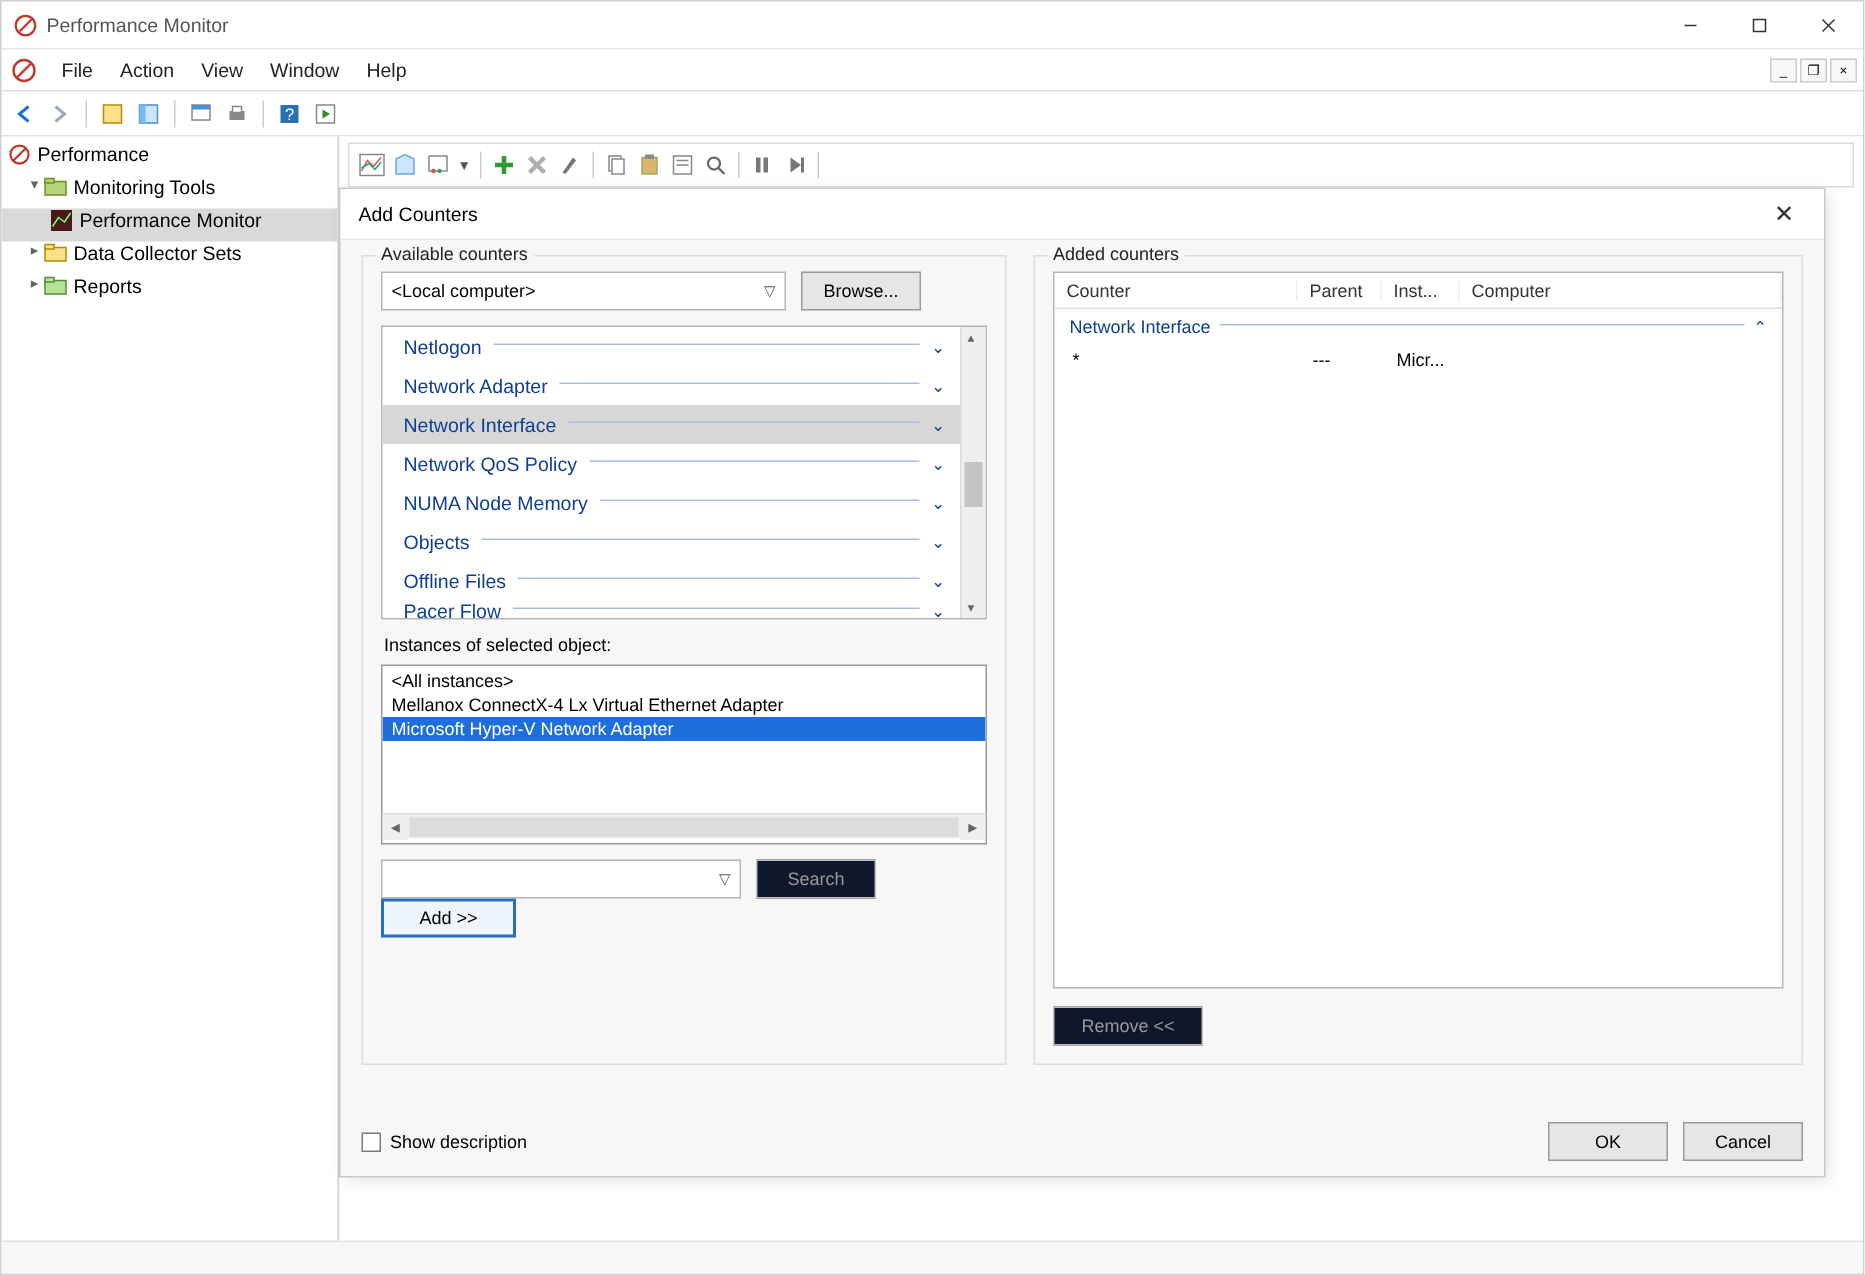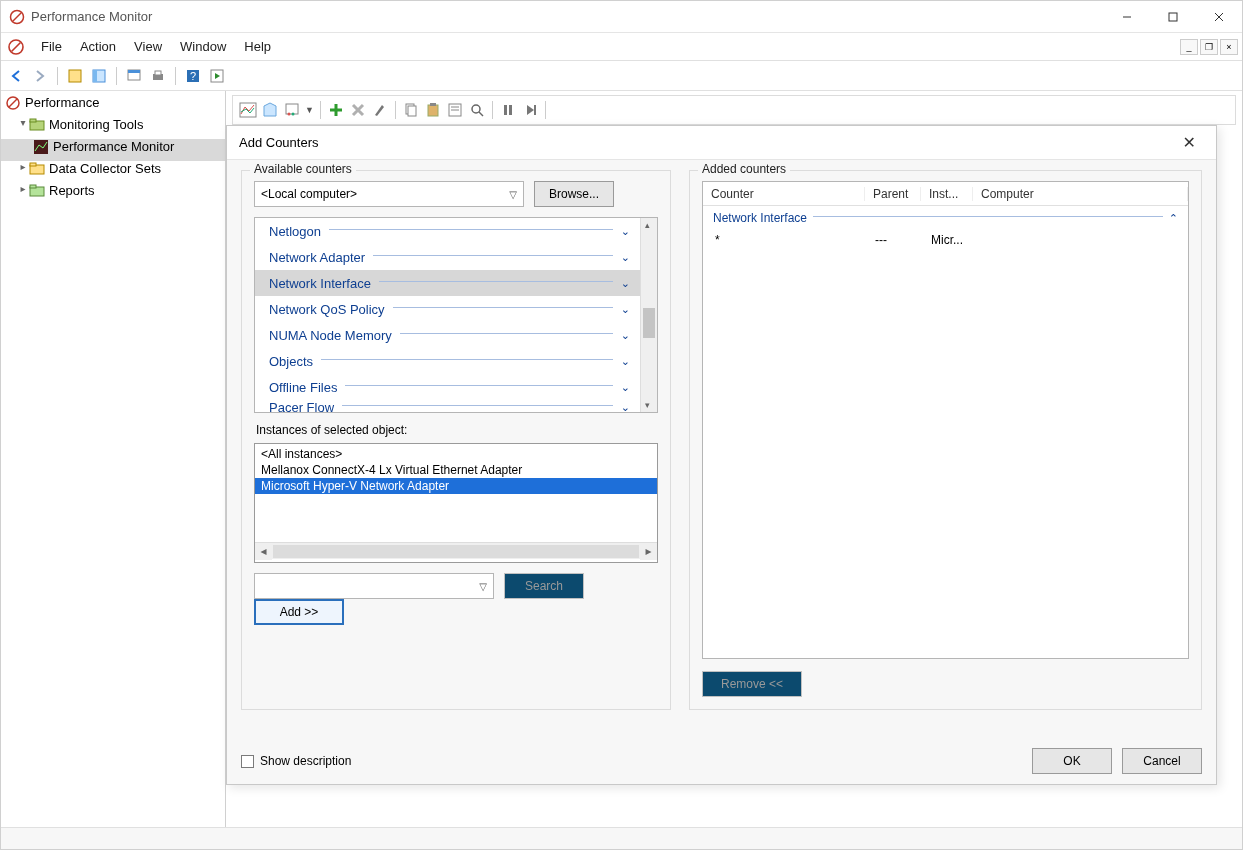--- a/index.html
+++ b/index.html
@@ -38,21 +38,21 @@
   .dlg-close { margin-left:auto; font-size:16px; color:#333; padding:4px 8px; }
   .dlg-body { display:flex; padding:10px 14px 0 14px; gap:18px; }
   .group { border:1px solid #dcdcdc; padding:10px 12px 12px 12px; position:relative; background:#f7f7f7;}
   .group-label { position:absolute; top:-9px; left:8px; background:#f7f7f7; padding:0 4px; font-size:12px; color:#222;}
   .left-group { width:430px; }
   .right-group { flex:1; }
   .field-label { display:block; margin:4px 0 4px 2px; }
   .combo { display:inline-flex; align-items:center; height:26px; border:1px solid #b5b5b5; background:#fff; padding:0 6px; width:270px; justify-content:space-between; }
   .combo .chev { font-size:10px; color:#555; }
   .btn { height:26px; padding:0 14px; border:1px solid #9a9a9a; background:#e6e6e6; display:inline-flex; align-items:center; justify-content:center; font-size:12px; }
-  .btn.disabled { color:#999; border-color:#c0c0c0; background:#0c4a6e; }
+  .btn.disabled { color:#999; border-color:#c0c0c0; background:#0f172a; }
   .btn.primary { border:2px solid #2a6fbc; background:#eef5fd; }
   .counter-list-wrap { margin-top:10px; border:1px solid #b5b5b5; background:#fff; height:196px; position:relative; display:flex;}
   .counter-list { flex:1; overflow:hidden; }
   .cl-item { display:flex; align-items:center; justify-content:space-between; height:26px; padding:0 10px 0 14px; color:#0e3f91; font-size:13px; border-bottom:0;}
   .cl-item .dash { flex:1; border-bottom:1px solid #a7bde0; margin:0 8px 4px 8px; height:0;}
   .cl-item .arrow { color:#0e3f91; font-size:11px; }
   .cl-item.sel { background:#d7d7d7; }
   .cl-scroll { width:17px; background:#efefef; border-left:1px solid #ddd; position:relative;}
   .cl-scroll .thumb { position:absolute; left:2px; right:2px; top:90px; height:30px; background:#c4c4c4;}
   .instances-box { margin-top:6px; border:1px solid #9a9a9a; background:#fff; height:120px; padding:2px 0; overflow:hidden;}

